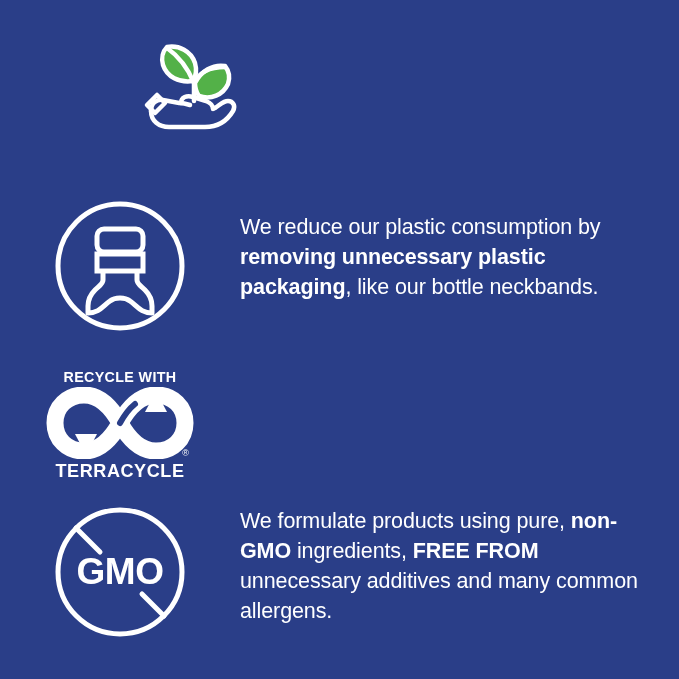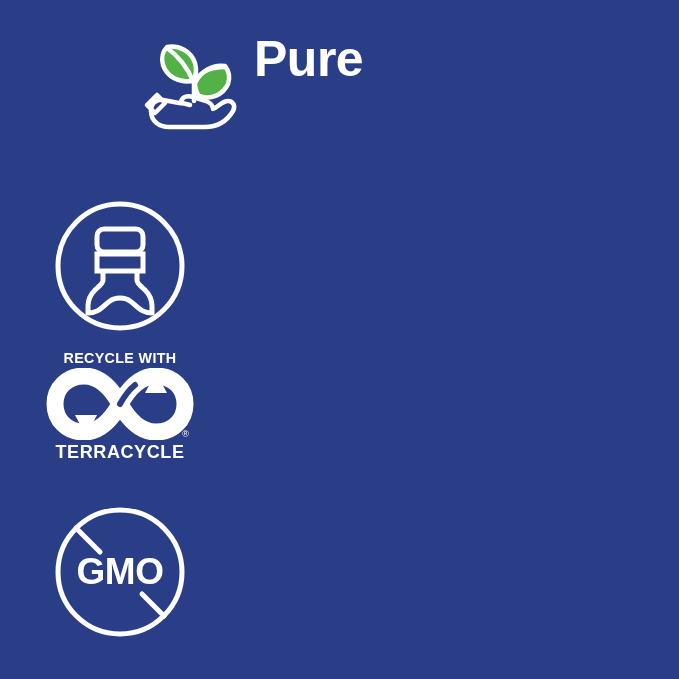--- a/index.html
+++ b/index.html
@@ -67,21 +67,21 @@
   .feature-row.r3 { top: 315px; height: 170px; }
 
   .icon-cell {
     width: 240px;
     flex: 0 0 240px;
     display: flex;
     justify-content: center;
     align-items: flex-start;
     padding-top: 6px;
   }
-  .feature-row.r2 .icon-cell { padding-top: 2px; }
+  .feature-row.r2 .icon-cell { padding-top: 2px; margin-top: 19px; }
   .feature-row.r3 .icon-cell { padding-top: 12px; }
 
   .text-cell {
     flex: 1 1 auto;
     color: #FFFFFF;
     font-size: 21.5px;
     line-height: 30px;
     letter-spacing: -0.1px;
     padding-top: 22px;
     padding-right: 18px;
@@ -149,21 +149,20 @@
 
       <path d="M8 78 C8 70 14 66 20 67 L36 70 C40 70 44 71 47 72" fill="none" stroke="#FFFFFF" stroke-width="4.5" stroke-linecap="round"></path>
       <path d="M38 70 C38 64 44 62 50 64 L63 68 C68 70 70 73 70 76" fill="none" stroke="#FFFFFF" stroke-width="4.5" stroke-linecap="round" stroke-linejoin="round"></path>
       <path d="M8 78 C8 88 16 94 26 94 L62 94 C74 94 84 88 90 78 C93 73 90 68 85 68 C80 68 77 72 72 75" fill="none" stroke="#FFFFFF" stroke-width="4.5" stroke-linecap="round" stroke-linejoin="round"></path>
 
       <path d="M4 72 L14 62 L22 70 L12 80 Z" fill="none" stroke="#FFFFFF" stroke-width="4.5" stroke-linejoin="round"></path>
     </svg>
   </div>
 
   <div class="brand-title">
-    <span class="line">Pure</span>
   </div>
 
 </div>
 
 <div class="features">
 
   <div class="feature-row r1">
     <div class="icon-cell">
       <div>
         <svg viewBox="0 0 140 140" width="140" height="140" aria-hidden="true">
@@ -171,20 +170,23 @@
 
           <rect x="47" y="33" width="46" height="23" rx="7" ry="7" fill="none" stroke="#FFFFFF" stroke-width="5"></rect>
 
           <rect x="47" y="58" width="46" height="17" fill="none" stroke="#FFFFFF" stroke-width="5"></rect>
 
           <path d="M53 76 L53 84 C53 88 49 90 45 94 C40 99 38 104 38 110 L38 117
                    C49 117 53 110 60 105 C65 101 75 101 80 105 C87 110 91 117 102 117
                    L102 110 C102 104 100 99 95 94 C91 90 87 88 87 84 L87 76" fill="none" stroke="#FFFFFF" stroke-width="5" stroke-linecap="round" stroke-linejoin="round"></path>
         </svg>
       </div>
+    </div>
+    <div class="text-cell">
+      <span>We reduce our plastic consumption by </span><b>removing unnecessary plastic packaging</b><span>, like our bottle neckbands.</span>
     </div>
   </div>
 
   <div class="feature-row r2">
     <div class="icon-cell">
       <div class="terracycle">
 
         <div class="tc-top">RECYCLE WITH</div>
 
         <div class="tc-loop">
@@ -222,15 +224,18 @@
 
           <line x1="26" y1="26" x2="50" y2="50" stroke="#FFFFFF" stroke-width="5" stroke-linecap="round"></line>
 
           <line x1="92" y1="92" x2="114" y2="114" stroke="#FFFFFF" stroke-width="5" stroke-linecap="round"></line>
         </svg>
         <span style="position:absolute; left:0; top:0; width:140px; height:140px;
                      display:flex; align-items:center; justify-content:center;
                      color:#FFFFFF; font-size:37px; font-weight:bold; letter-spacing:-0.5px;">GMO</span>
       </div>
     </div>
+    <div class="text-cell">
+      <span>We formulate products using pure, </span><b>non-GMO</b><span> ingredients, </span><b>FREE FROM</b><span> unnecessary additives and many common allergens.</span>
+    </div>
   </div>
 
 </div>
 
 </body></html>

